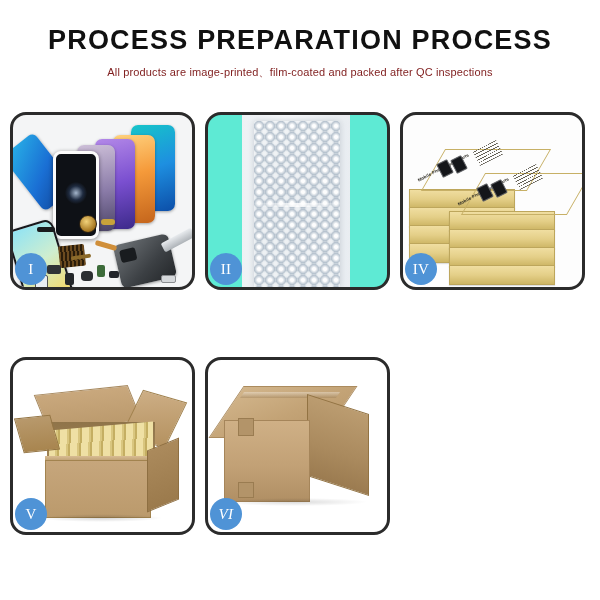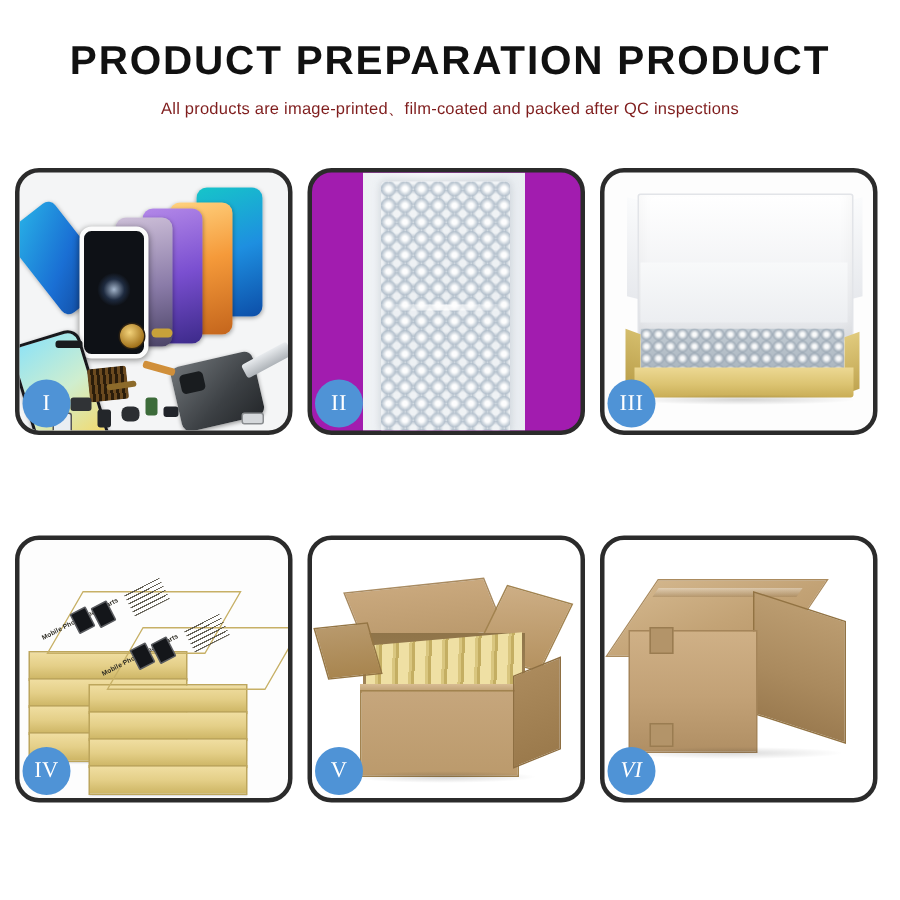--- a/index.html
+++ b/index.html
@@ -187,21 +187,21 @@
   .tweezer {
     position: absolute;
     left: 148px; top: 120px;
     width: 34px; height: 10px;
     background: linear-gradient(180deg,#e8ebee,#aeb3b8);
     transform: rotate(-28deg);
     border-radius: 2px;
   }
 
   
-  .p2 { background: #a21caf; }
+  .p2 { background: #5eead4; }
   .bw-bg {
     position: absolute;
     left: 34px; top: 0px;
     width: 108px; height: 179px;
     background: linear-gradient(90deg,#eef1f4 0%, #f7f9fb 40%, #e9edf1 100%);
   }
   .bw {
     position: absolute;
     left: 46px; top: 6px;
     width: 86px; height: 168px;
@@ -445,21 +445,21 @@
     width: 142px; height: 8px;
     background: radial-gradient(ellipse at center, rgba(0,0,0,0.14), rgba(0,0,0,0) 72%);
   }
 </style>
 </head>
 <body>
 
 <div class="page">
 
   <div class="header">
-    <div class="title">PRODUCT PREPARATION PRODUCT</div>
+    <div class="title">PROCESS PREPARATION PROCESS</div>
     <div class="subtitle">All products are image-printed、film-coated and packed after QC inspections</div>
   </div>
 
   <div class="grid">
 
     <div class="panel p1">
       <div class="panel-inner">
         <div class="phone ph-a"></div>
         <div class="phone ph-b"></div>
         <div class="phone ph-c"></div>
@@ -489,34 +489,20 @@
 
     <div class="panel p2">
       <div class="panel-inner">
         <div class="bw-bg"></div>
         <div class="bw"></div>
         <div class="bw-seam"></div>
       </div>
       <div class="badge">II</div>
     </div>
 
-    <div class="panel p3">
-      <div class="panel-inner">
-        <div class="b3-lidflapL"></div>
-        <div class="b3-lidflapR"></div>
-        <div class="b3-lid"></div>
-        <div class="b3-foamtop"></div>
-        <div class="b3-bubble"></div>
-        <div class="b3-sideL"></div>
-        <div class="b3-sideR"></div>
-        <div class="b3-front"></div>
-        <div class="b3-shadow"></div>
-      </div>
-      <div class="badge">III</div>
-    </div>
 
     <div class="panel p4">
       <div class="panel-inner">
         <div class="stack">
 
           <div class="ybox" style="left:6px; top:74px;"></div>
           <div class="ybox" style="left:6px; top:92px;"></div>
           <div class="ybox" style="left:6px; top:110px;"></div>
           <div class="ybox" style="left:6px; top:128px;"></div>
 

